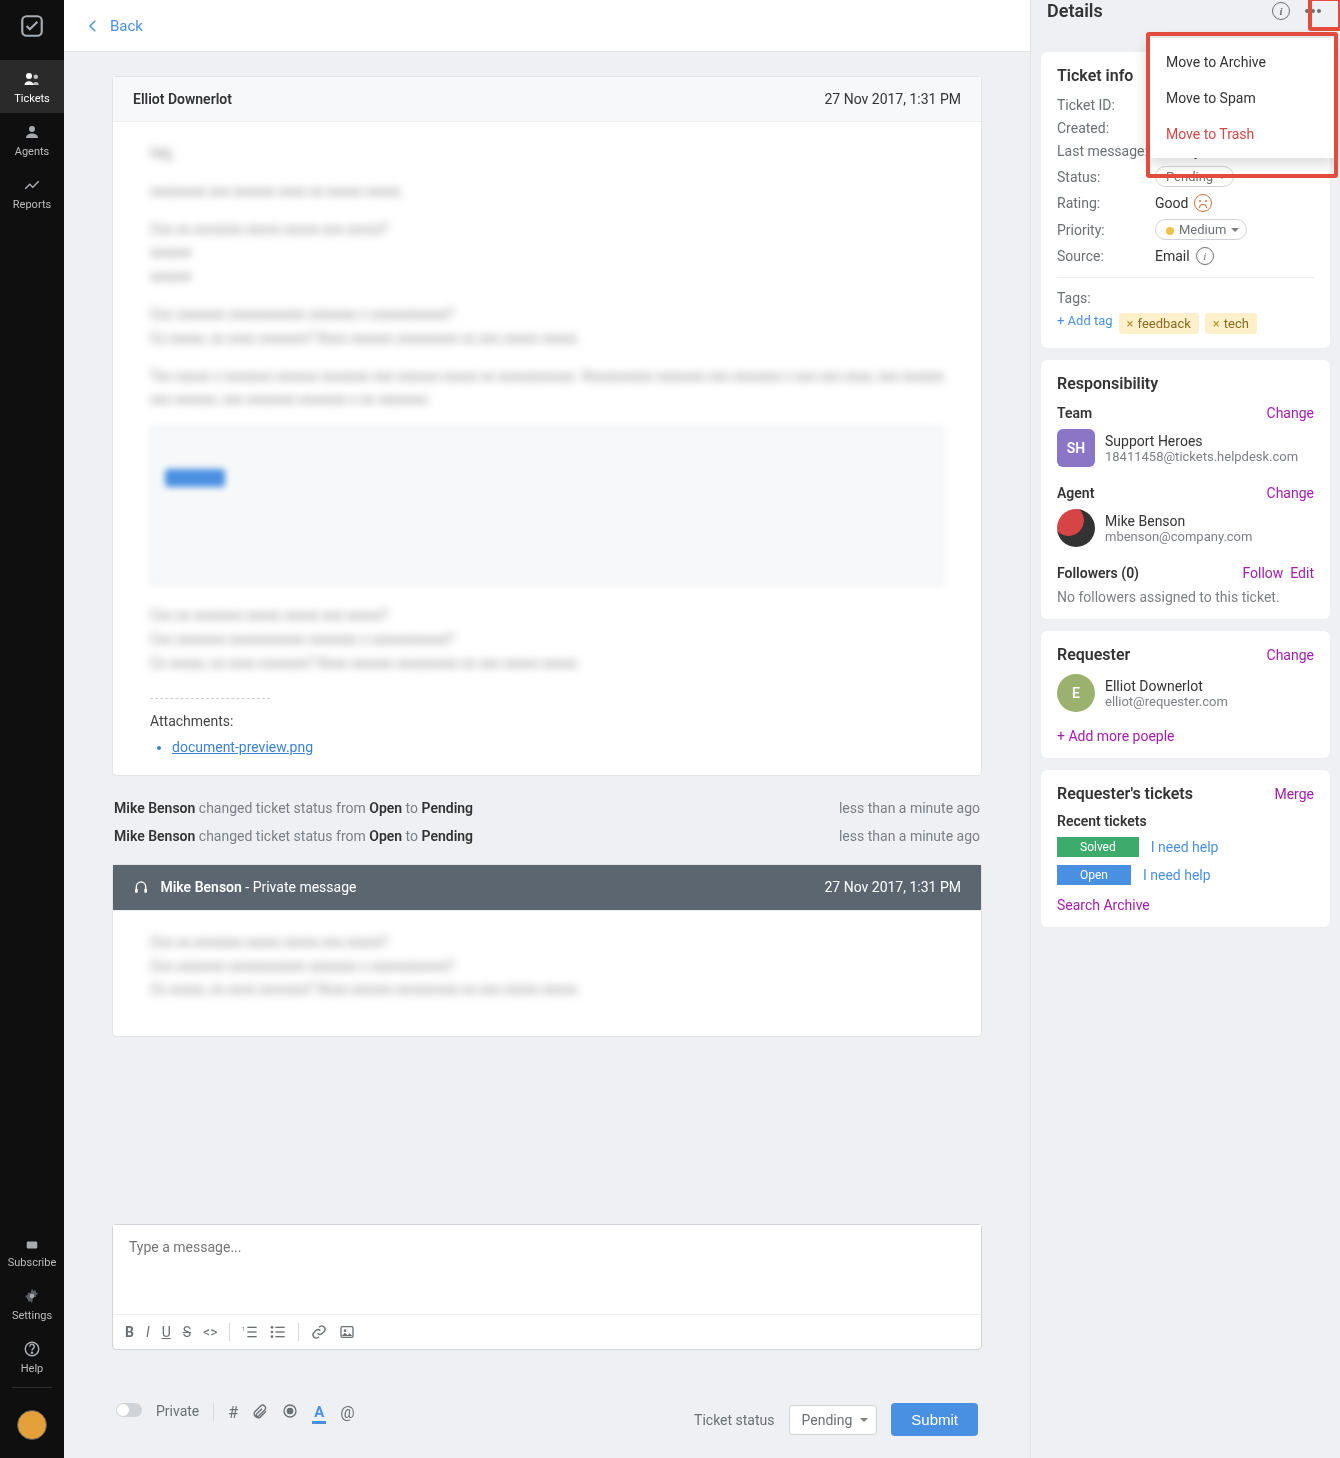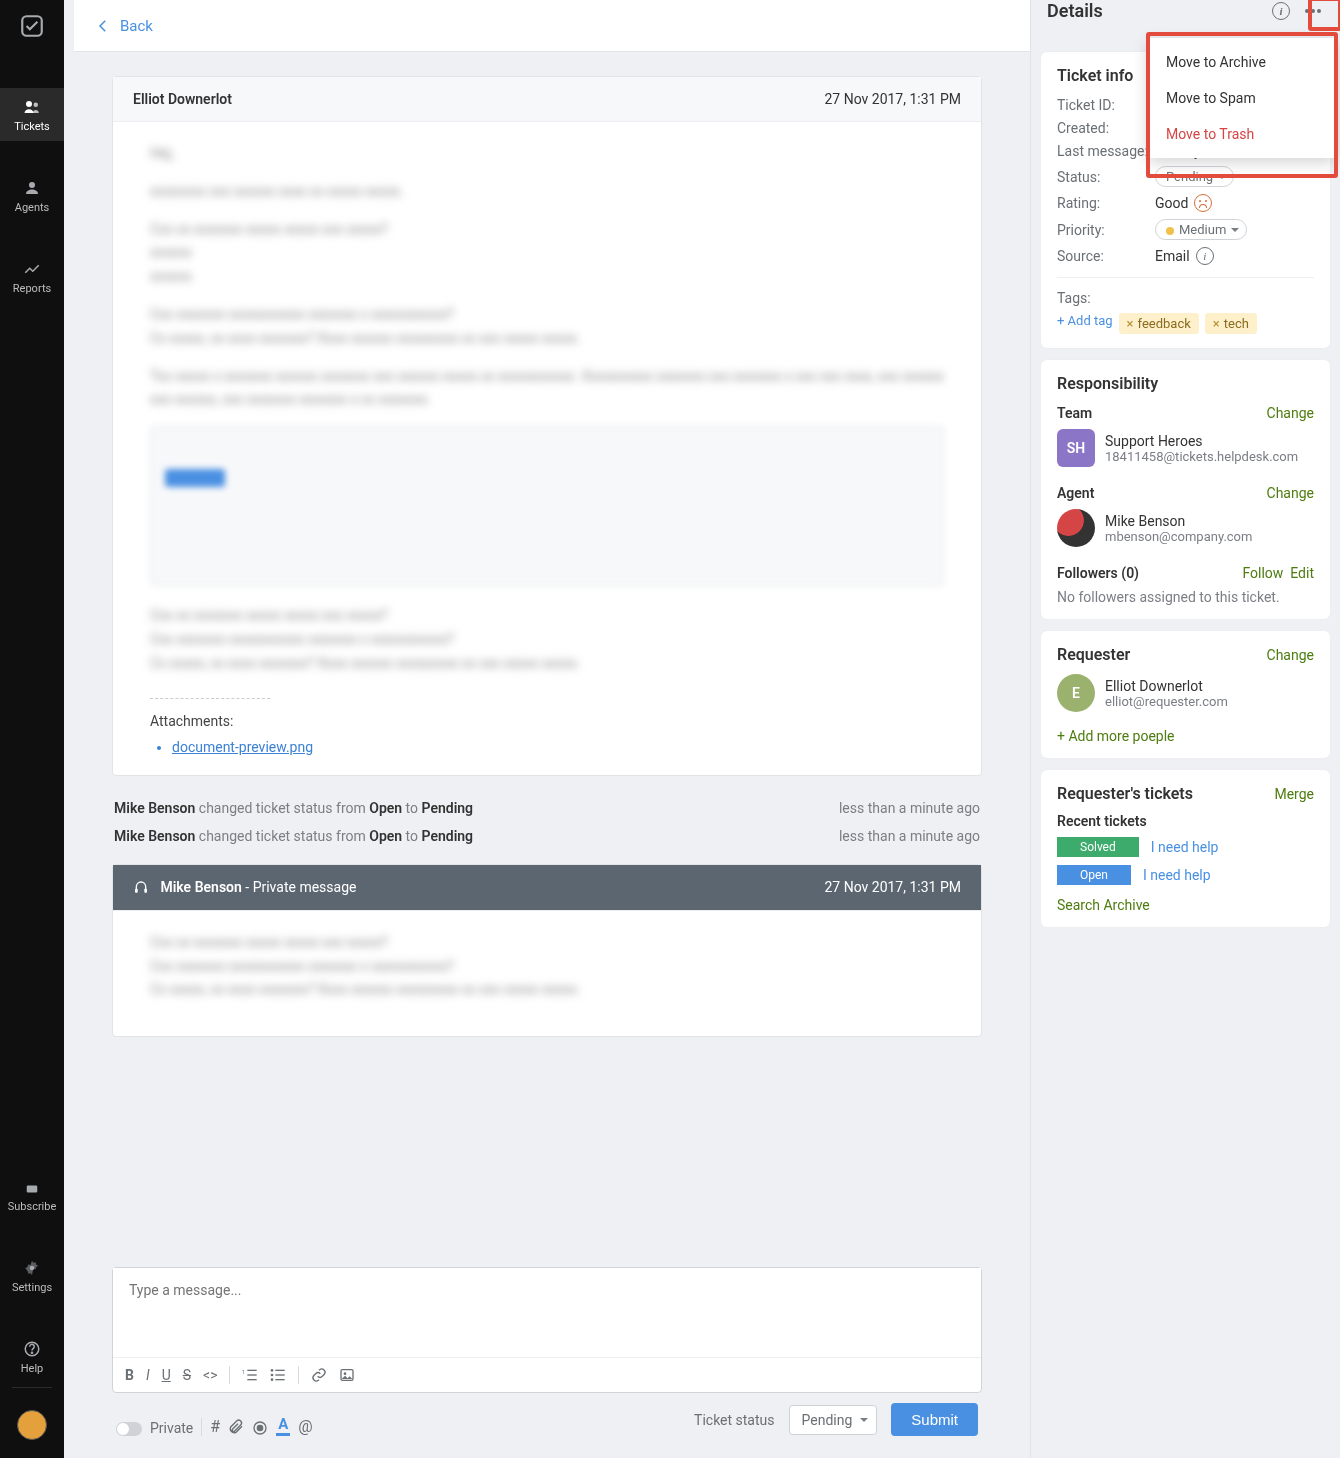--- a/index.html
+++ b/index.html
@@ -3,29 +3,29 @@
 <meta charset="utf-8">
 <style>
 * { box-sizing: border-box; margin: 0; padding: 0; }
 body { font-family: -apple-system, BlinkMacSystemFont, "Segoe UI", Roboto, sans-serif; font-size: 14px; color: #333; background: #f5f6f8; width: 1340px; height: 1458px; overflow: hidden; }
 .app { display: flex; height: 100%; }
 
 
 .sidebar { width: 64px; background: #0f0f10; display: flex; flex-direction: column; align-items: center; padding-top: 10px; }
 .sidebar .logo { width: 32px; height: 32px; margin-bottom: 18px; display:flex; align-items:center; justify-content:center; }
 .sidebar .logo svg { width:26px; height:26px; }
-.sidebar .navitem { width: 64px; padding: 10px 0 8px; text-align: center; color: #bdbdbd; font-size: 11px; cursor: pointer; margin-top: 28px; }
+.sidebar .navitem { width: 64px; padding: 10px 0 8px; text-align: center; color: #bdbdbd; font-size: 11px; cursor: pointer; }
 .sidebar .navitem.active { background: #2a2a2a; color: #fff; }
 .sidebar .navitem .icn { display:block; margin:0 auto 4px; }
 .sidebar .spacer { flex: 1; }
 .sidebar .avatar { width: 30px; height: 30px; border-radius: 50%; background: #e4a03a; margin: 18px 0; border:1px solid #555; }
 
 
 .main { flex: 1; display: flex; flex-direction: column; background: #eef0f3; }
-.topbar { height: 52px; background: #fff; border-bottom: 1px solid #e1e3e6; display: flex; align-items: center; padding: 16px 20px; margin-left: 10px; }
+.topbar { height: 52px; background: #fff; border-bottom: 1px solid #e1e3e6; display: flex; align-items: center; padding: 16px 20px; }
 .backbtn { display: flex; align-items: center; gap: 8px; color: #4a90e2; cursor: pointer; font-size: 15px; }
 .backbtn svg { width:18px; height:18px; }
 .topcenter { flex: 1; display: flex; justify-content: center; align-items: center; gap: 10px; font-size: 17px; color: #333; }
 .topcenter svg { width:16px; height:16px; }
 
 
 .thread { flex: 1; overflow-y: auto; padding: 24px 48px 12px; }
 .msg { background: #fff; border: 1px solid #e1e3e6; border-radius: 4px; margin-bottom: 18px; }
 .msg .hdr { display: flex; justify-content: space-between; align-items: center; padding: 14px 20px; background: #f7f8fa; border-bottom: 1px solid #eceef1; font-size: 14px; }
 .msg .hdr.priv { background: #5c6670; color: #fff; }
@@ -40,21 +40,21 @@
 .syslog .who { color:#333; font-weight:600; }
 .syslog .st { color:#333; font-weight:600; }
 
 
 .composer-wrap { padding: 10px 48px 22px; }
 .composer { background: #fff; border: 1px solid #d0d4d9; border-radius: 4px; }
 .composer textarea { width: 100%; border: none; resize: none; padding: 14px 16px; font: inherit; height: 86px; outline: none; }
 .toolbar { border-top: 1px solid #eceef1; padding: 8px 12px; display: flex; align-items: center; gap: 12px; color: #6b7075; }
 .toolbar .sep { width:1px; height:18px; background:#d8dbde; }
 .toolbar svg, .toolbar .ticon { width:16px; height:16px; }
-.below { display: flex; align-items: flex-end; padding: 10px 4px 0; gap: 8px; color: #6b7075; }
+.below { display: flex; align-items: flex-start; padding: 10px 4px 0; gap: 14px; color: #6b7075; margin-top: 43px; }
 .below .right { margin-left: auto; display: flex; align-items: center; gap: 14px; }
 .toggle { width: 26px; height: 14px; background: #cfd3d8; border-radius: 10px; position: relative; }
 .toggle::after { content: ""; position: absolute; width: 12px; height: 12px; background: #fff; border-radius: 50%; top: 1px; left: 1px; }
 .statusdd { border: 1px solid #cfd3d8; padding: 6px 24px 6px 12px; border-radius: 4px; background: #fff; position: relative; font-size:14px; }
 .statusdd::after { content:""; position:absolute; right:8px; top:50%; margin-top:-2px; border:4px solid transparent; border-top-color:#7a7e83; }
 .submit { background: #4a90e2; color: #fff; border: none; padding: 8px 20px; border-radius: 4px; font-size: 15px; cursor: pointer; }
 
 
 .details { width: 310px; background: #eef0f3; border-left: 1px solid #e1e3e6; padding: 0; overflow-y:auto; position:relative; }
 .details .hdr { height: 52px; display: flex; align-items: flex-start; padding: 0 16px; font-size: 18px; font-weight: 600; color:#333; }
@@ -65,21 +65,21 @@
 .row { display: flex; align-items: center; font-size: 14px; color: #6b7075; margin: 7px 0; gap: 6px; }
 .row .k { min-width: 92px; }
 .row .v { color: #333; }
 .pill { border:1px solid #cfd3d8; border-radius: 12px; padding: 2px 20px 2px 10px; font-size: 13px; position:relative; background:#fff; }
 .pill::after { content:""; position:absolute; right:7px; top:50%; margin-top:-2px; border:4px solid transparent; border-top-color:#7a7e83; }
 .pill .dot { width:8px; height:8px; border-radius:50%; background:#f3c14b; display:inline-block; margin-right:5px; vertical-align:middle; }
 .tags { display:flex; gap:6px; flex-wrap:wrap; margin-top:6px; }
 .tag { background:#fff0cc; border-radius:3px; padding:3px 8px; font-size:13px; color:#8a6b1f; }
 .tag .x { color:#b58f2e; margin-right:4px; cursor:pointer; }
 .addtag { color:#4a90e2; font-size:13px; cursor:pointer; }
-.link { color:#4d7c0f; cursor:pointer; font-size:14px; }
+.link { color:#a21caf; cursor:pointer; font-size:14px; }
 .sect-sub { display:flex; justify-content:space-between; align-items:center; margin:10px 0 8px; }
 .sect-sub .lbl { font-size:14px; font-weight:600; color:#333; }
 .person { display:flex; align-items:center; gap:10px; }
 .person .av { width:38px; height:38px; border-radius:6px; background:#8b75c7; color:#fff; display:flex; align-items:center; justify-content:center; font-weight:600; font-size:14px; }
 .person .av.round { border-radius:50%; background:#9bb26f; }
 .person .av.img { background: radial-gradient(circle at 30% 30%, #d64545 40%, #333 42%); }
 .person .nm { font-size:14px; color:#333; }
 .person .em { font-size:13px; color:#7b7f85; }
 .badge { border-radius:0; padding:3px 23px; font-size:12px; color:#fff; }
 .badge.solved { background:#3cab6b; }

